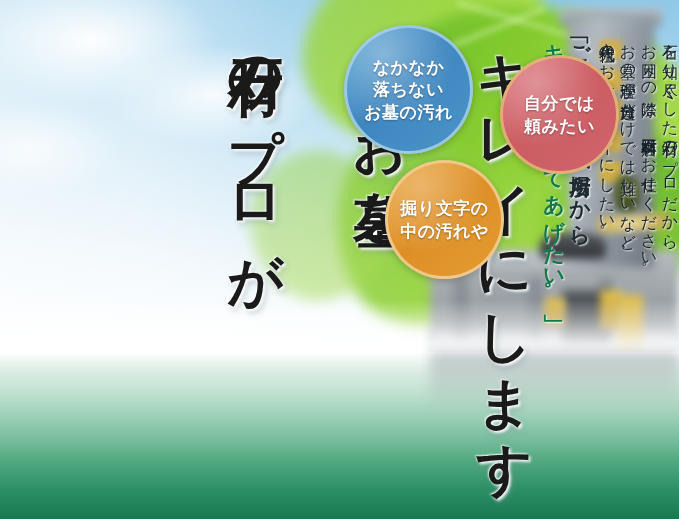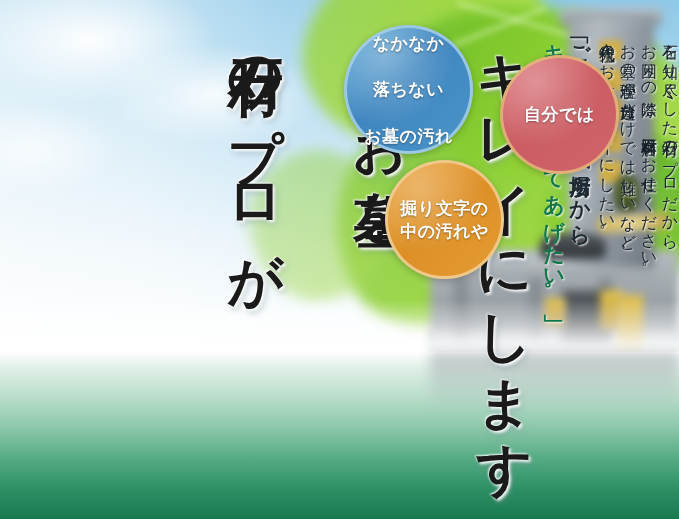--- a/index.html
+++ b/index.html
@@ -299,21 +299,20 @@
   }
   .bubble span { display: block; }
 
   .bubble-blue {
     left: 344px; top: 25px;
     width: 123px; height: 123px;
     background:
       radial-gradient(circle at 30% 22%, rgba(255,255,255,0.34) 0%, rgba(255,255,255,0) 55%),
       linear-gradient(135deg, #4f9ecf 0%, #3f86c0 45%, #4a95c9 100%);
     border: 3px solid rgba(168,208,232,0.85);
-    gap: 24px;
   }
   .bubble-red {
     left: 500px; top: 55px;
     width: 113px; height: 113px;
     background:
       radial-gradient(circle at 30% 22%, rgba(255,255,255,0.30) 0%, rgba(255,255,255,0) 55%),
       linear-gradient(140deg, #d96b72 0%, #cb5c62 45%, #d0646c 100%);
     border: 3px solid rgba(228,184,120,0.85);
   }
   .bubble-orange {
@@ -378,20 +377,21 @@
   <div class="vtext body-line bl-3">石を知り尽くした石材のプロだから、</div>
 
   <div class="bubble bubble-blue">
     <span>なかなか</span>
     <span>落ちない</span>
     <span>お墓の汚れ</span>
   </div>
 
   <div class="bubble bubble-red">
     <span>自分では</span>
+    <span>頼みたい</span>
   </div>
 
   <div class="bubble bubble-orange">
     <span>掘り文字の</span>
     <span>中の汚れや</span>
   </div>
 
 </div>
 
 </body></html>

